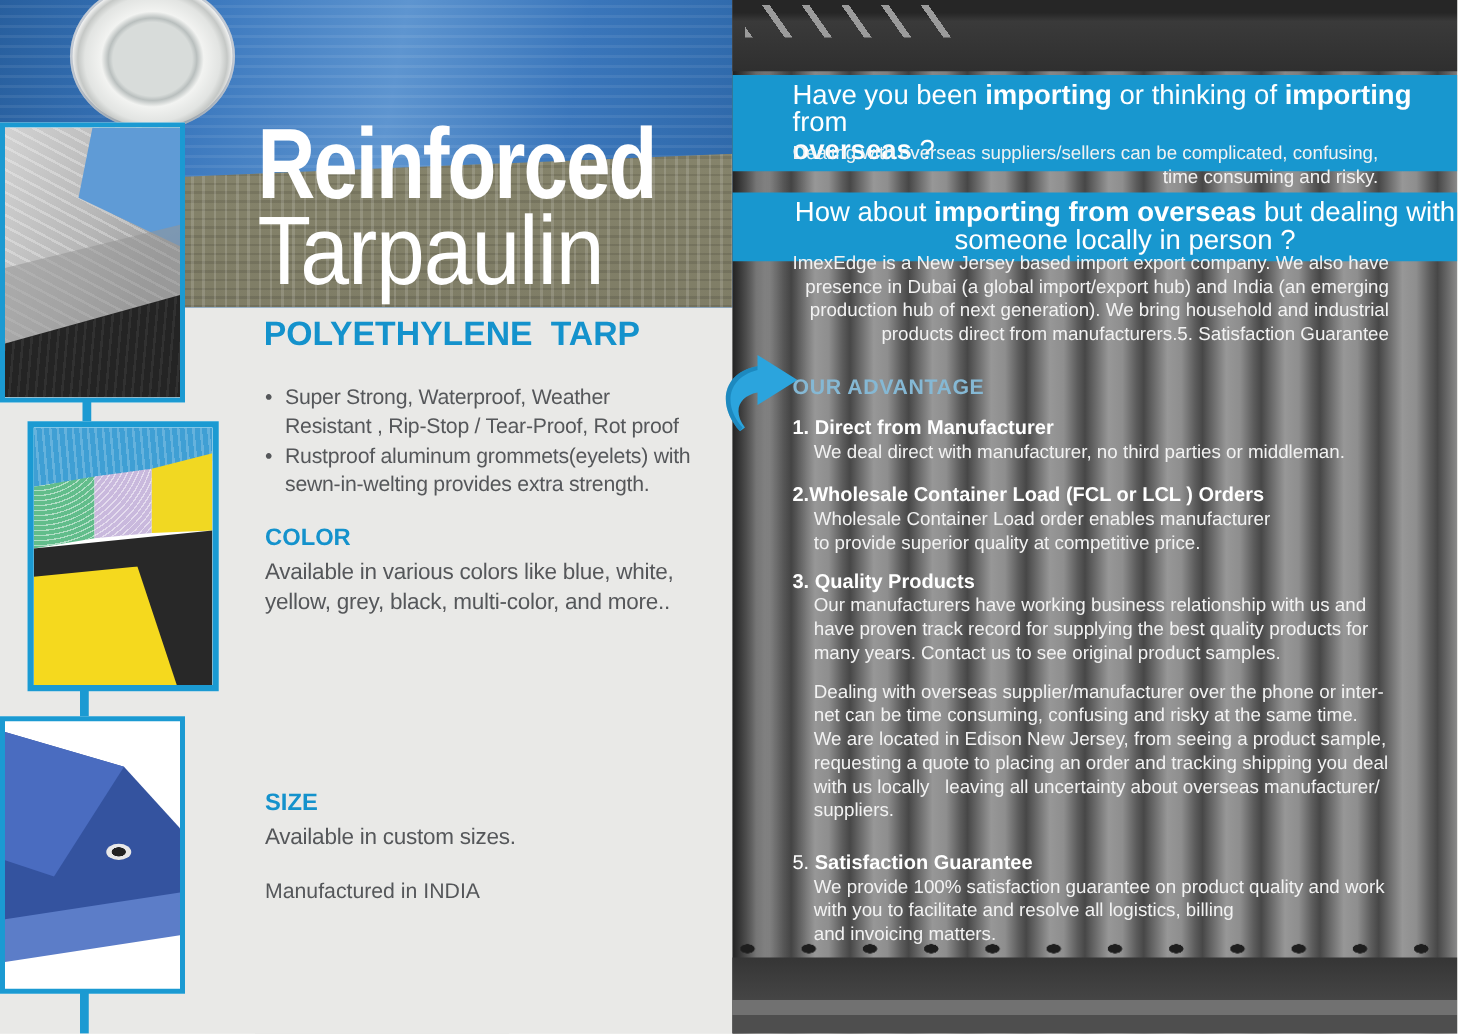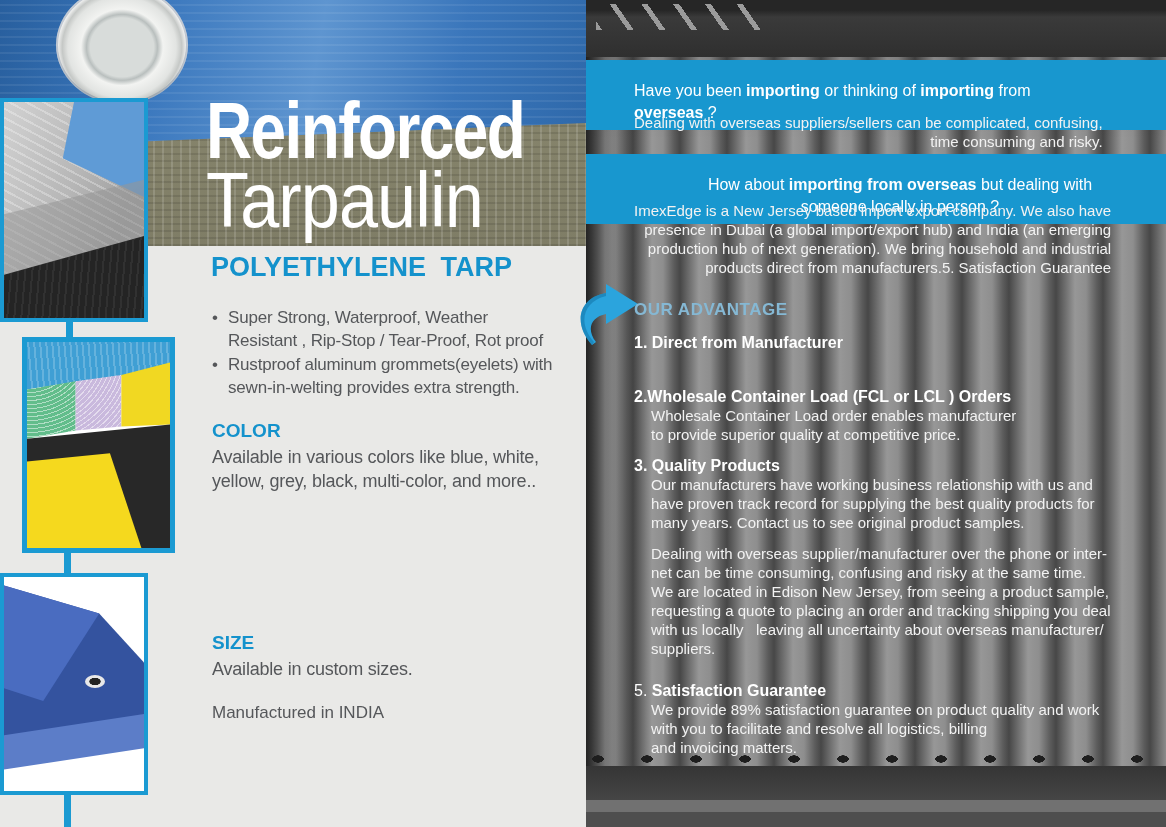--- a/index.html
+++ b/index.html
@@ -82,21 +82,21 @@
     background:linear-gradient(180deg,#262626 0 18%, #3a3a3a 30%, #2f2f2f 100%);}
   .ct-top-marks{position:absolute;left:10px;top:4px;width:170px;height:26px;
     background:repeating-linear-gradient(55deg, #9b9b9b 0 5px, transparent 5px 26px);}
   .ct-rivets{position:absolute;left:0;top:752px;width:100%;height:14px;
     background:radial-gradient(ellipse 8px 5px at 12px 7px,#1e1e1e 0 70%,transparent 75%);
     background-size:49px 14px;background-repeat:repeat-x;}
   .ct-rail{position:absolute;left:0;top:766px;width:100%;height:34px;
     background:linear-gradient(180deg,#353535,#454545);}
   .ct-sill{position:absolute;left:0;top:800px;width:100%;height:12px;background:#717171;}
   .ct-bottom{position:absolute;left:0;top:812px;width:100%;height:15px;background:#4e4e4e;}
-  .banner{position:absolute;left:0;width:100%;background:#1897cf;color:#fff;padding:20px 0 6px 48px;box-sizing:border-box;font-size:16px;line-height:22px;}
+  .banner{position:absolute;left:0;width:100%;background:#1897cf;color:#fff;padding:5px 0 6px 48px;box-sizing:border-box;font-size:22px;line-height:22px;}
   .banner .b{font-weight:bold;}
   .banner1{top:60px;}
   .banner2{top:154px;text-align:center;}
   .rtext{position:absolute;left:48px;color:#f2f2f2;font-size:15px;line-height:19px;white-space:pre-wrap;letter-spacing:0;text-align:right;}
   .intro1{top:113px;}
   .intro2{top:201px;}
   .advantage{position:absolute;left:48px;top:300px;font-size:17px;font-weight:bold;color:#85b8d4;letter-spacing:.5px;}
   .arrow{position:absolute;left:-10px;top:284px;width:66px;height:62px;}
   .item{position:absolute;left:48px;width:500px;}
   .item .head{font-size:16px;font-weight:bold;color:#fff;line-height:18px;}
@@ -194,20 +194,21 @@
 products direct from manufacturers.5. Satisfaction Guarantee</div>
 
     <svg class="arrow" viewBox="0 0 66 62">
       <path d="M16,61 C-3,40 2,14 30,9 L30,0 L62,20 L30,40 L30,30 C15,33 10,45 20,58 Z" fill="#2ba4dd"></path>
       <path d="M16,61 C-3,40 2,14 30,9 L30,12 C6,18 2,40 18,58 Z" fill="#1478ac" opacity=".6"></path>
     </svg>
     <div class="advantage">OUR ADVANTAGE</div>
 
     <div class="item it1">
       <div class="head"><span>1.</span> <span>Direct from Manufacturer</span></div>
+      <div class="body">We deal direct with manufacturer, no third parties or middleman.</div>
     </div>
     <div class="item it2">
       <div class="head"><span>2.</span><span>Wholesale Container Load (FCL or LCL ) Orders</span></div>
       <div class="body">Wholesale Container Load order enables manufacturer
 to provide superior quality at competitive price.</div>
     </div>
     <div class="item it3">
       <div class="head"><span>3.</span> <span>Quality Products</span></div>
       <div class="body">Our manufacturers have working business relationship with us and
 have proven track record for supplying the best quality products for
@@ -216,19 +217,19 @@
     <div class="item it4">
       <div class="body">Dealing with overseas supplier/manufacturer over the phone or inter-
 net can be time consuming, confusing and risky at the same time.
 We are located in Edison New Jersey, from seeing a product sample,
 requesting a quote to placing an order and tracking shipping you deal
 with us locally   leaving all uncertainty about overseas manufacturer/
 suppliers.</div>
     </div>
     <div class="item it5">
       <div class="head"><span class="num-normal">5.</span> <span>Satisfaction Guarantee</span></div>
-      <div class="body">We provide 89% satisfaction guarantee on product quality and work
+      <div class="body">We provide 100% satisfaction guarantee on product quality and work
 with you to facilitate and resolve all logistics, billing
 and invoicing matters.</div>
     </div>
   </div>
 
 </div>
 
 </body></html>

